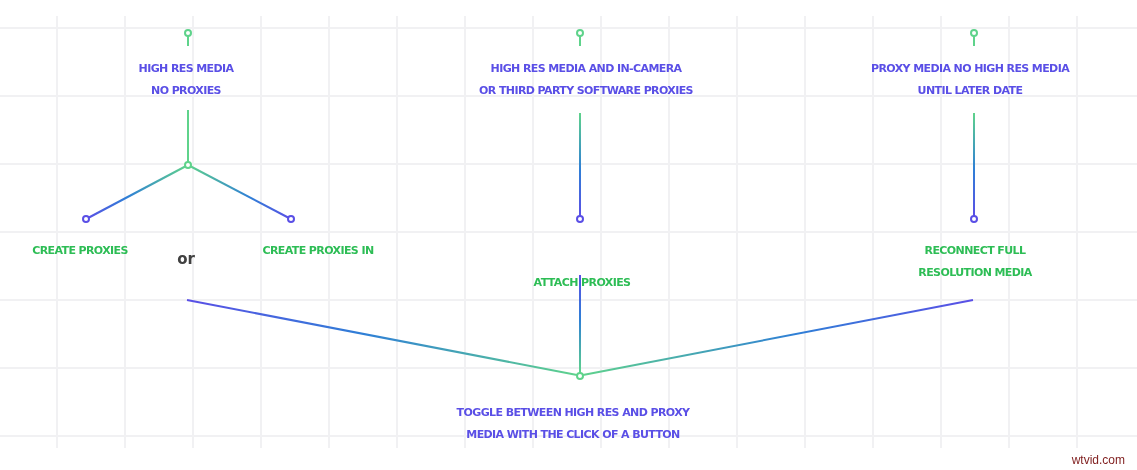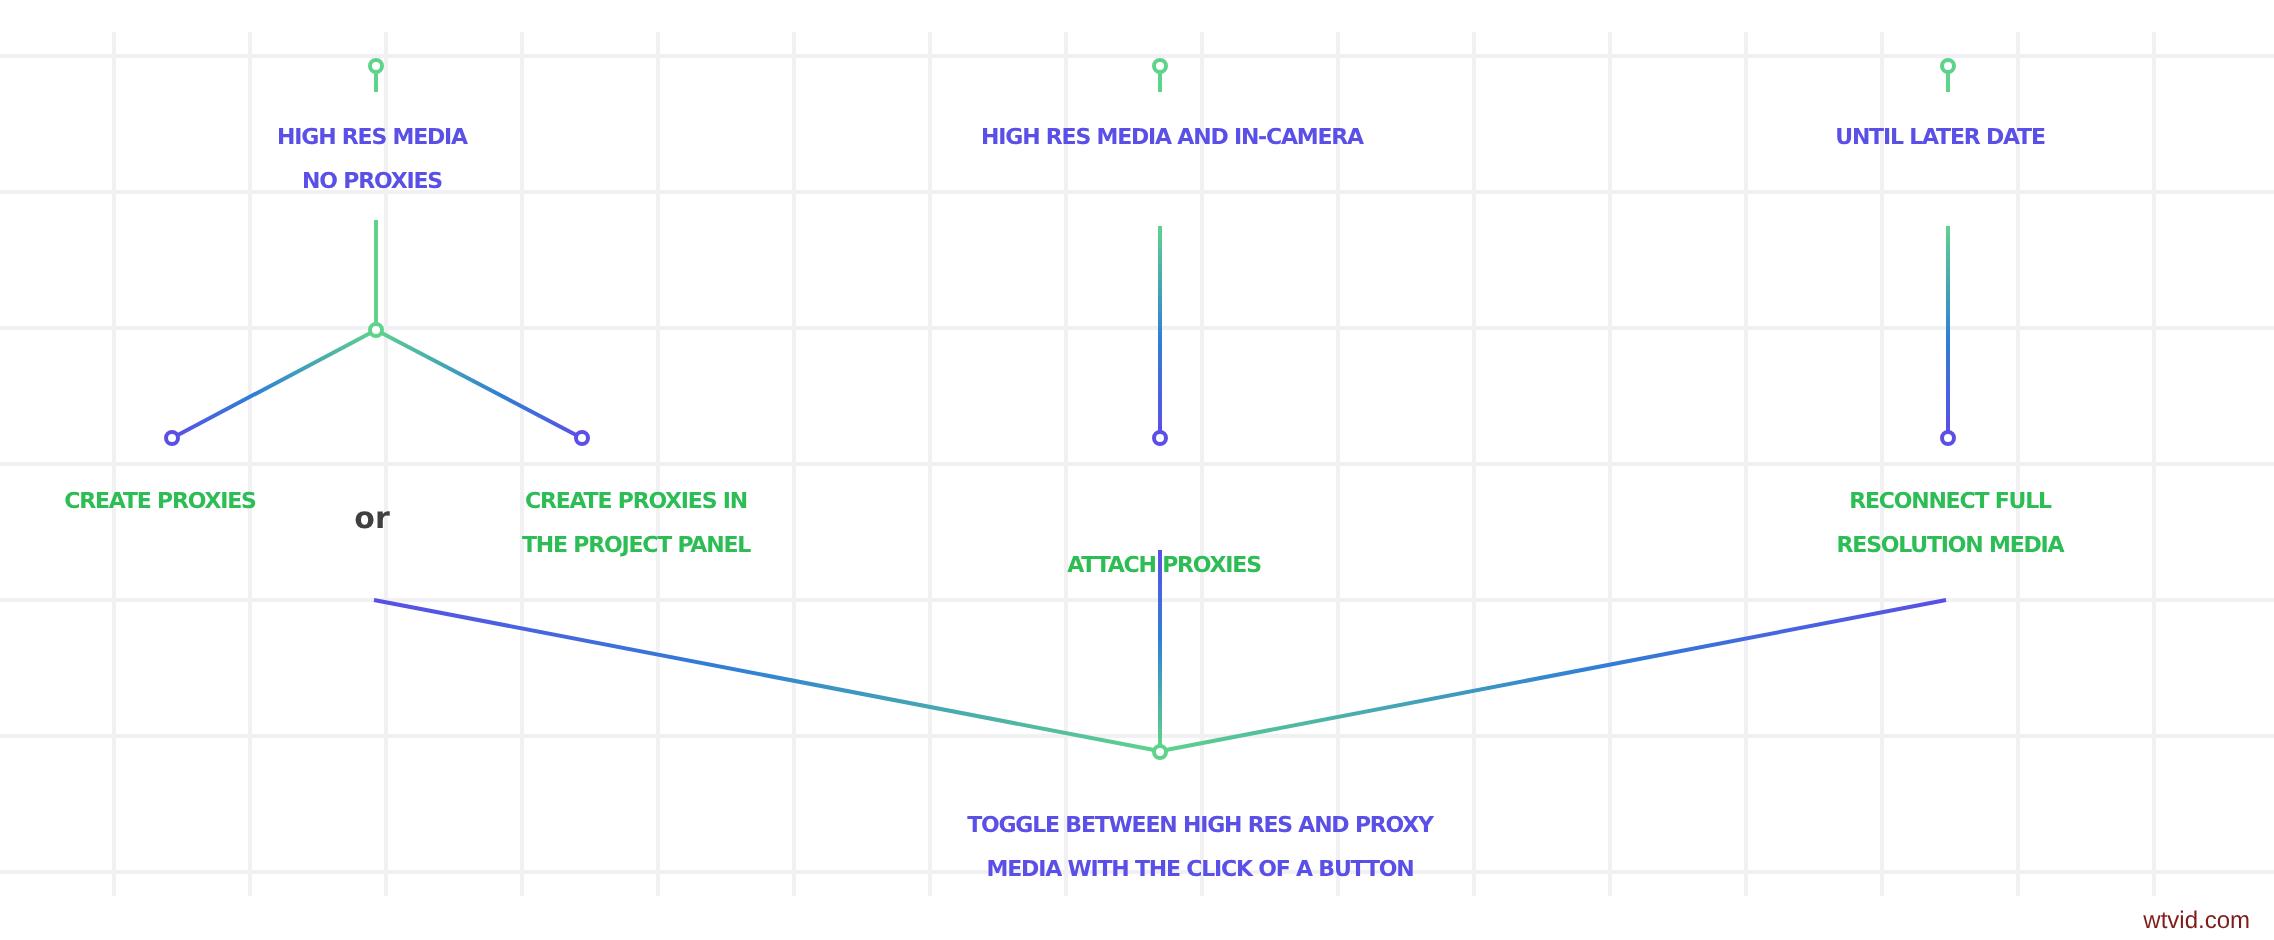--- a/index.html
+++ b/index.html
@@ -115,39 +115,40 @@
   <rect x="579" y="275" width="2" height="98" fill="url(#gUp)"></rect>
   <circle cx="580" cy="376" r="3" stroke="#5fd38b" stroke-width="2" fill="#fff"></circle>
 </svg>
 
 <div class="lbl purple" style="left:186px; top:58px;">
   <span>HIGH RES MEDIA</span>
   <span>NO PROXIES</span>
 </div>
 <div class="lbl purple" style="left:586px; top:58px;">
   <span>HIGH RES MEDIA AND IN-CAMERA</span>
+  <span>OR THIRD PARTY SOFTWARE PROXIES</span>
 </div>
 <div class="lbl purple" style="left:970px; top:58px;">
+  <span>PROXY MEDIA NO HIGH RES MEDIA</span>
   <span>UNTIL LATER DATE</span>
 </div>
 
 <div class="lbl green" style="left:80px; top:240px;">
   <span>CREATE PROXIES</span>
 </div>
 <div class="or">or</div>
 <div class="lbl green" style="left:318px; top:240px;">
   <span>CREATE PROXIES IN</span>
-  <span>THE PROJECT PANEL</span>
 </div>
 <div class="lbl green" style="left:582px; top:240px;margin-top:32px;">
   <span>ATTACH PROXIES</span>
 </div>
 <div class="lbl green" style="left:975px; top:240px;">
   <span>RECONNECT FULL</span>
   <span>RESOLUTION MEDIA</span>
 </div>
 
-<div class="lbl purple" style="left:600px; top:402px;">
+<div class="lbl purple" style="left:573px; top:402px;">
   <span>TOGGLE BETWEEN HIGH RES AND PROXY</span>
   <span>MEDIA WITH THE CLICK OF A BUTTON</span>
 </div>
 
 <div class="watermark">wtvid.com</div>
 
 </body></html>

